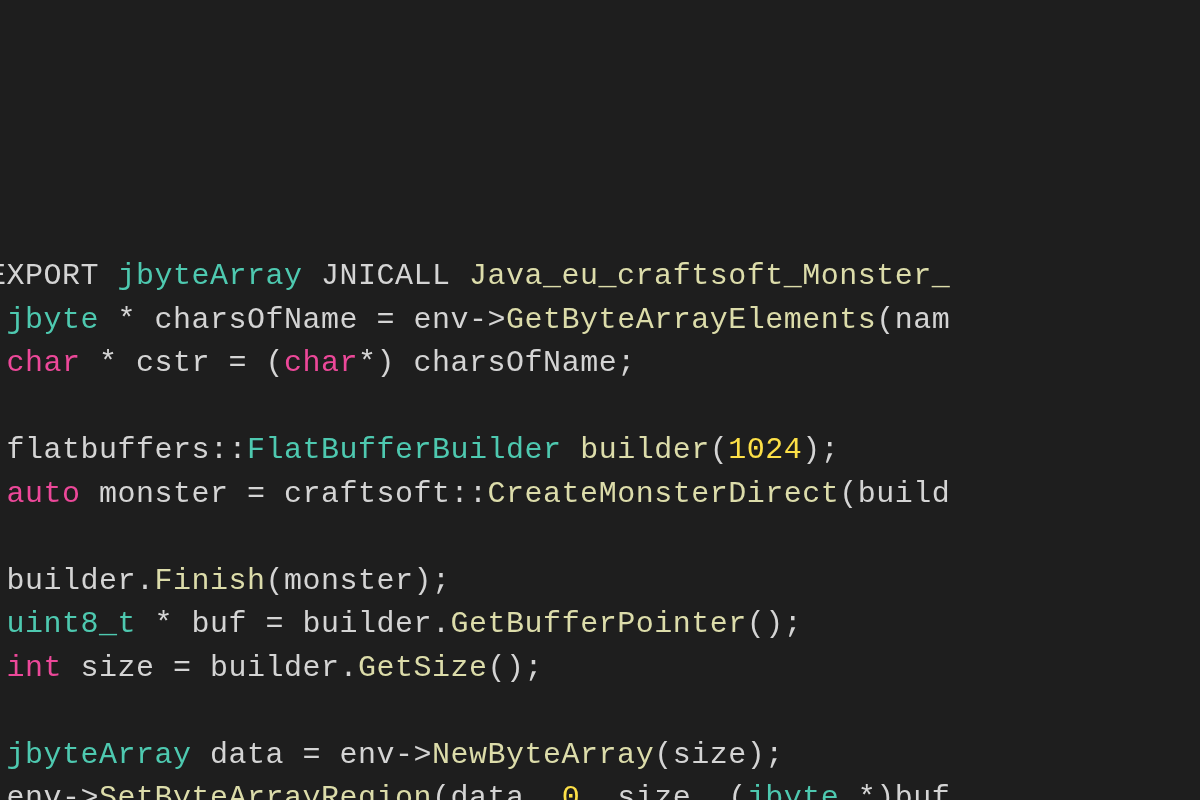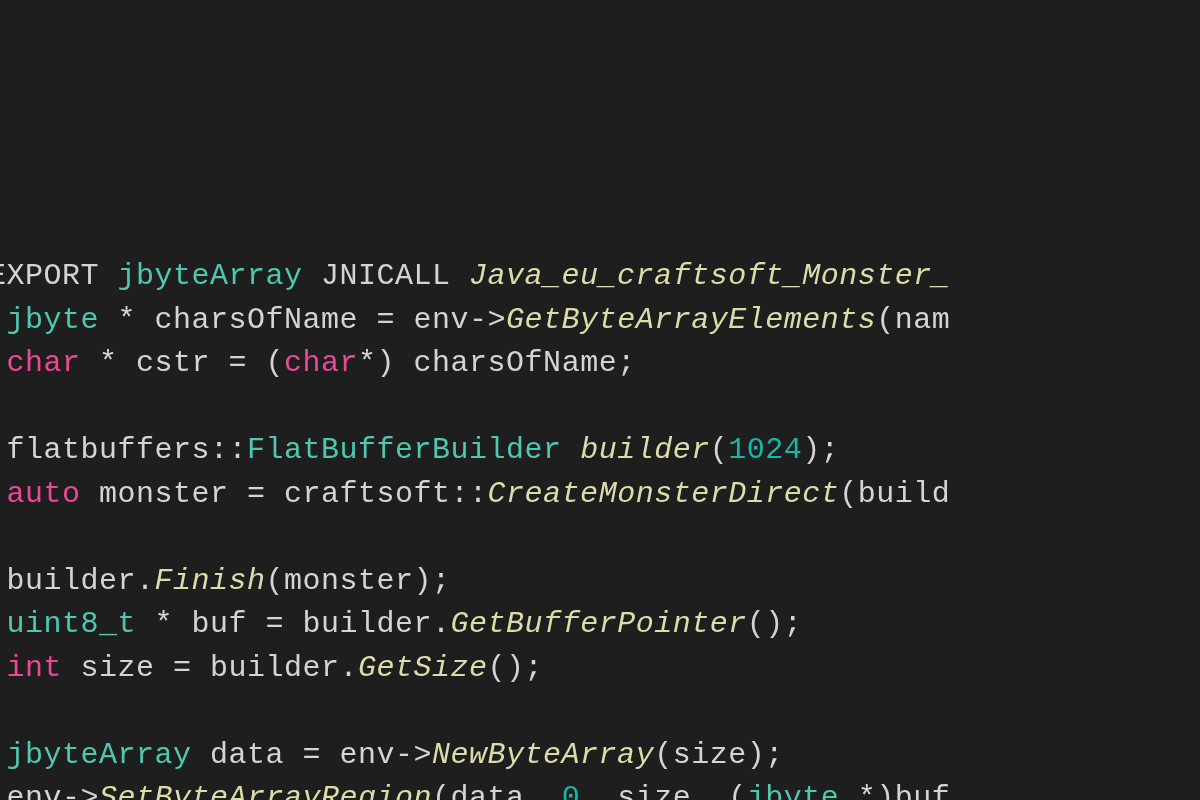--- a/index.html
+++ b/index.html
@@ -18,23 +18,23 @@
     .code-container {
       padding: 0;
       margin-left: -12px;
       margin-top: -6px;
     }
     .line {
       display: block;
       white-space: pre;
     }
     .keyword { color: #ec4899; }
-    .function { color: #dcdcaa; font-style: italic; }
+    .function { color: #dcdcaa; }
     .type { color: #4ec9b0; text-align: center; }
-    .number { color: #14b8a6; }
+    .number { color: #fde047; }
     .plain { color: #d4d4d4; }
   </style>
 </head>
 <body>
 
 
 
 <div class="code-container">
   <div id="code-lines"><span class="line"><span class="plain">EXPORT </span><span class="type">jbyteArray</span><span class="plain"> JNICALL </span><span class="function">Java_eu_craftsoft_Monster_</span></span><span class="line"><span class="plain"> </span><span class="type">jbyte</span><span class="plain"> * charsOfName = env-&gt;</span><span class="function">GetByteArrayElements</span><span class="plain">(nam</span></span><span class="line"><span class="plain"> </span><span class="keyword">char</span><span class="plain"> * cstr = (</span><span class="keyword">char</span><span class="plain">*) charsOfName;</span></span><span class="line"><span class="plain"> </span></span><span class="line"><span class="plain"> flatbuffers::</span><span class="type">FlatBufferBuilder</span><span class="plain"> </span><span class="function">builder</span><span class="plain">(</span><span class="number">1024</span><span class="plain">);</span></span><span class="line"><span class="plain"> </span><span class="keyword">auto</span><span class="plain"> monster = craftsoft::</span><span class="function">CreateMonsterDirect</span><span class="plain">(build</span></span><span class="line"><span class="plain"> </span></span><span class="line"><span class="plain"> builder.</span><span class="function">Finish</span><span class="plain">(monster);</span></span><span class="line"><span class="plain"> </span><span class="type">uint8_t</span><span class="plain"> * buf = builder.</span><span class="function">GetBufferPointer</span><span class="plain">();</span></span><span class="line"><span class="plain"> </span><span class="keyword">int</span><span class="plain"> size = builder.</span><span class="function">GetSize</span><span class="plain">();</span></span><span class="line"><span class="plain"> </span></span><span class="line"><span class="plain"> </span><span class="type">jbyteArray</span><span class="plain"> data = env-&gt;</span><span class="function">NewByteArray</span><span class="plain">(size);</span></span><span class="line"><span class="plain"> env-&gt;</span><span class="function">SetByteArrayRegion</span><span class="plain">(data, </span><span class="number">0</span><span class="plain">, size, (</span><span class="type">jbyte</span><span class="plain"> *)buf</span></span></div>
 </div>

